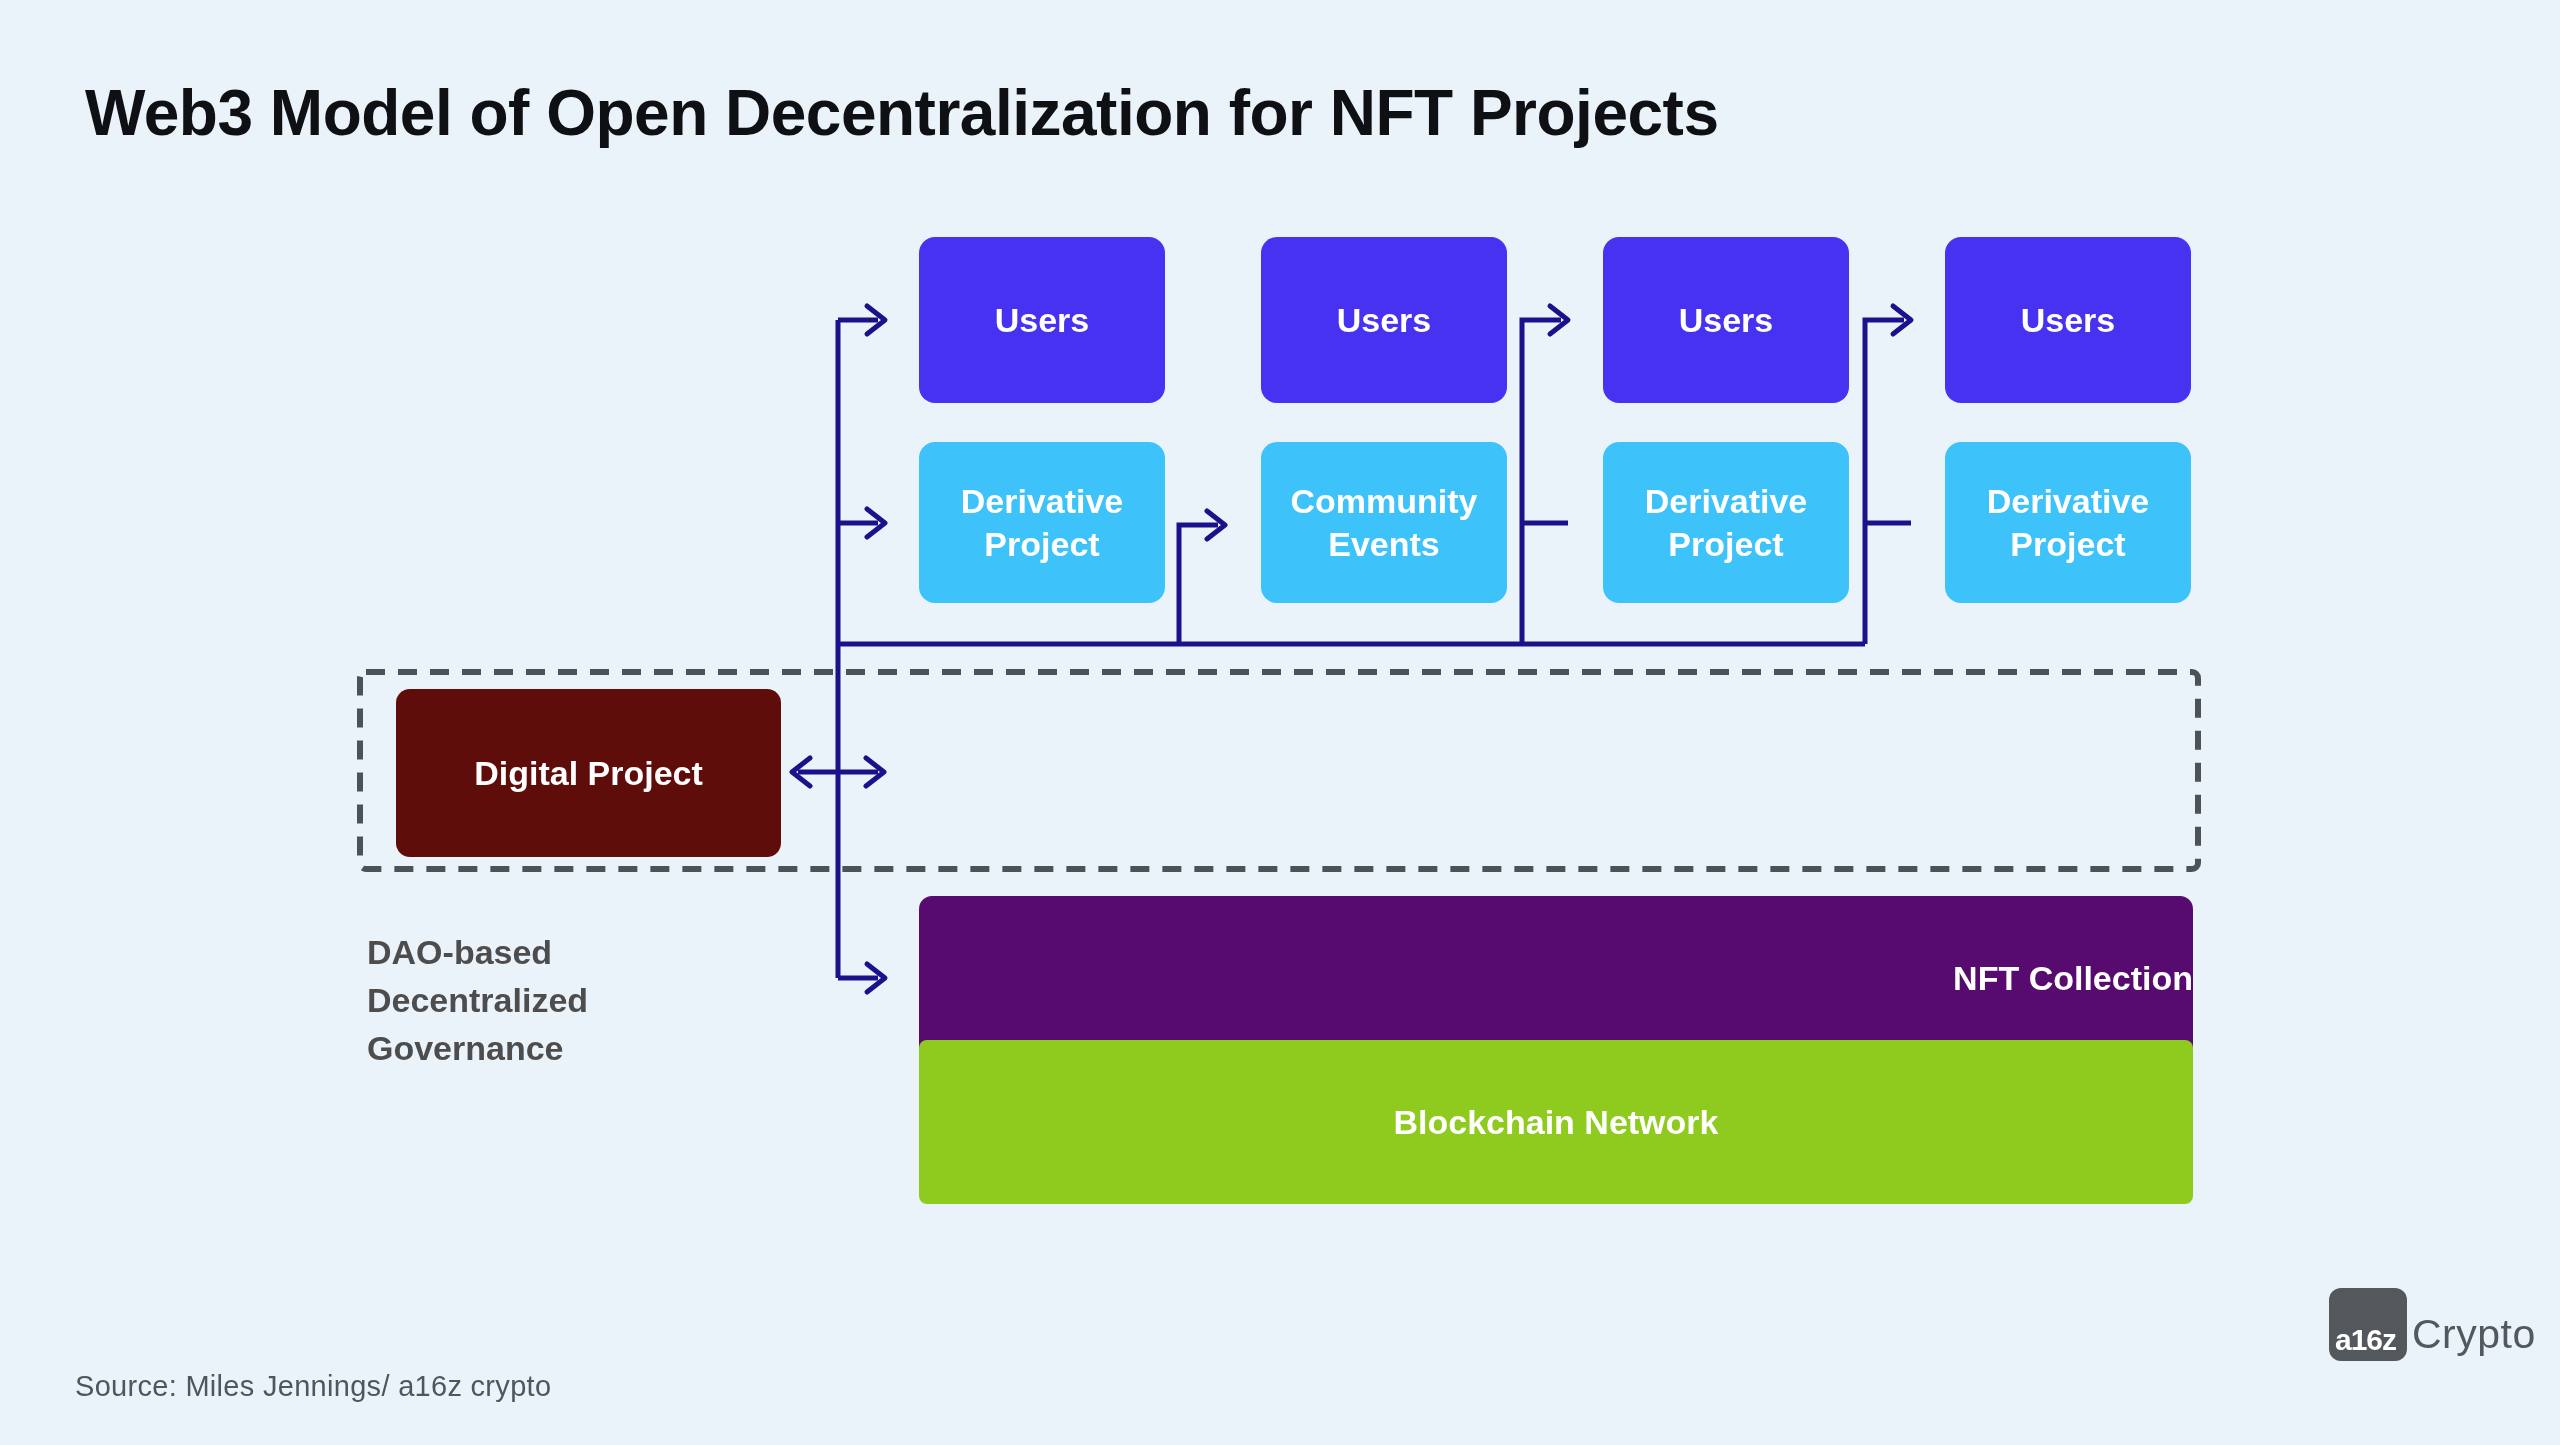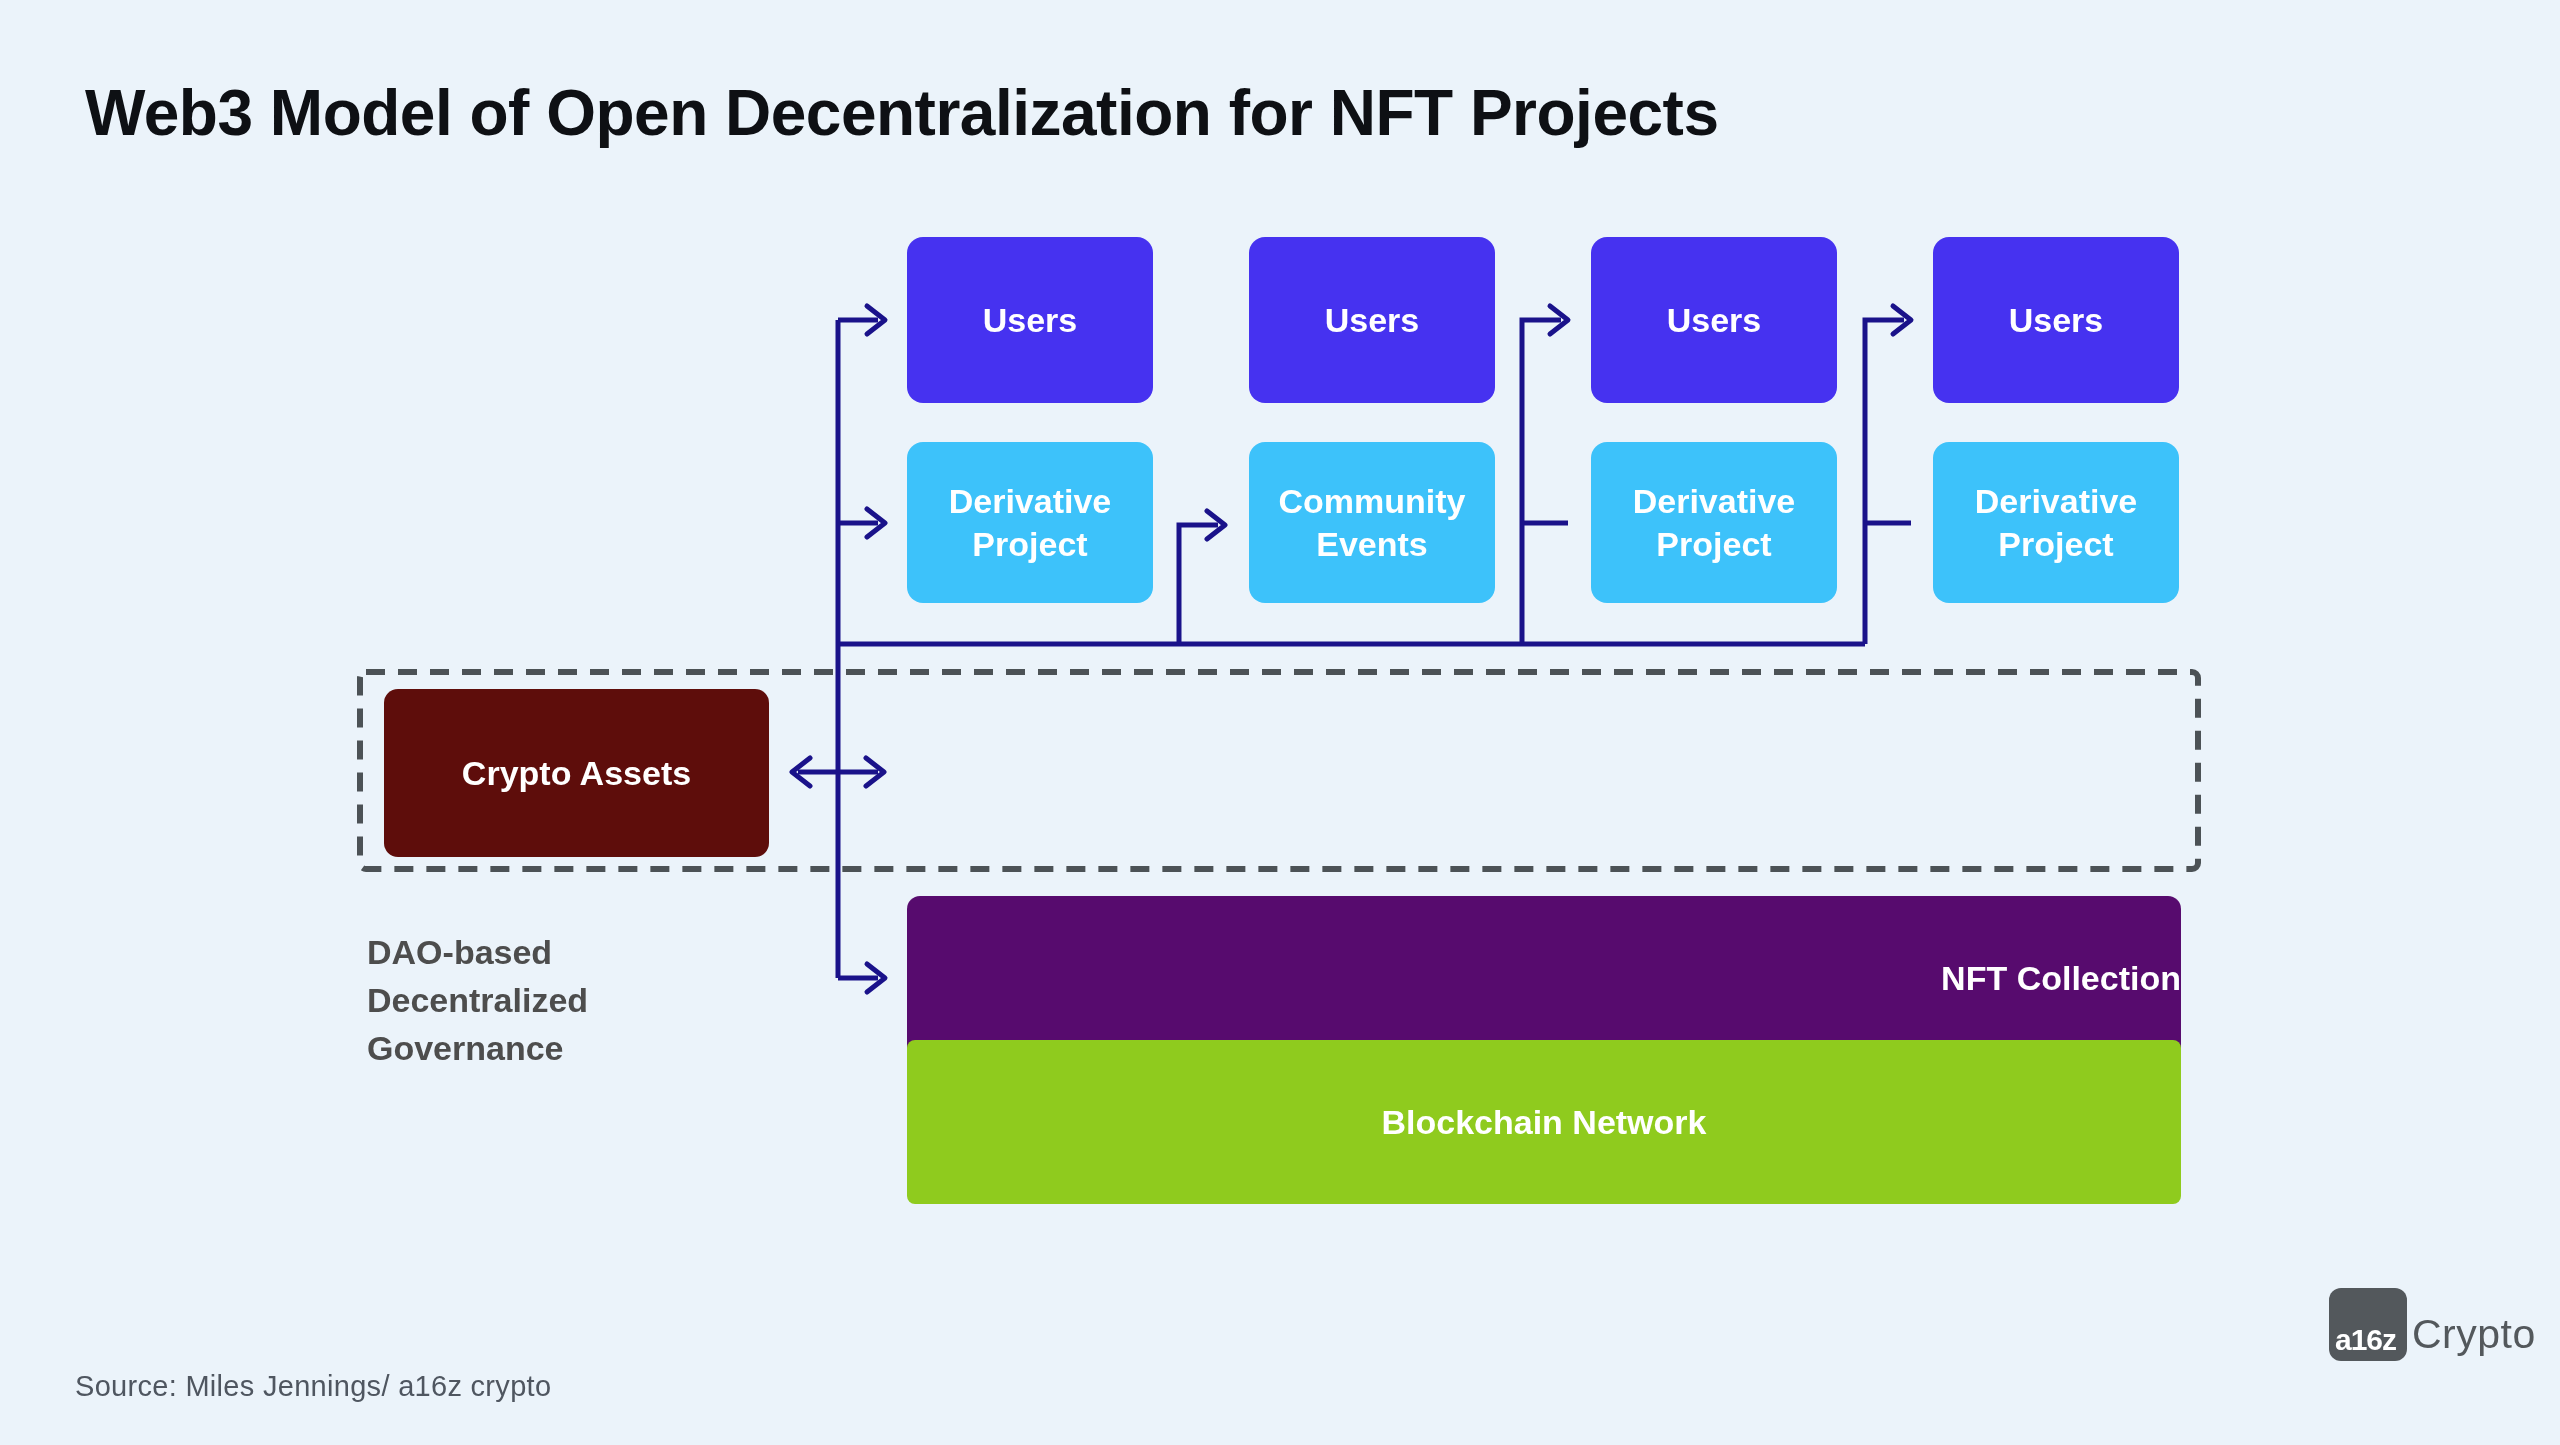--- a/index.html
+++ b/index.html
@@ -18,21 +18,21 @@
   }
   .title{
     position:absolute; left:85px; top:78px;
     font-size:64px; font-weight:700; letter-spacing:-0.5px;
     color:var(--title-text); line-height:1.1;
   }
   svg.connectors{position:absolute; left:0; top:0; width:2560px; height:1445px;}
   .node{
     position:absolute; display:flex; align-items:center; justify-content:center;
     text-align:center; color:#fff; font-weight:700; font-size:34px;
-    line-height:43px; border-radius:16px; white-space:pre-line;
+    line-height:43px; border-radius:16px; white-space:pre-line;margin-left:12px;
   }
   
   .row-users{top:237px; height:166px; width:246px; background:var(--users);}
   
   .row-mid{top:442px; height:161px; width:246px; background:var(--derivative);}
   .col-1{left:907px;} .col-2{left:1249px;} .col-3{left:1591px;} .col-4{left:1933px;}
   .digital-assets{
     left:384px; top:689px; width:385px; height:168px;
     background:var(--digital-assets); border-radius:14px;
   }
@@ -112,21 +112,21 @@
 
   <div class="node row-mid col-1"><span>Derivative
 Project</span></div>
   <div class="node row-mid col-2"><span>Community
 Events</span></div>
   <div class="node row-mid col-3"><span>Derivative
 Project</span></div>
   <div class="node row-mid col-4"><span>Derivative
 Project</span></div>
 
-  <div class="node digital-assets"><span>Crypto Assets</span></div>
+  <div class="node digital-assets"><span>Digital Project</span></div>
   <div class="governance-caption">DAO-based
 Decentralized
 Governance</div>
 
   <div class="node nft"><span>NFT Collection</span></div>
   <div class="node blockchain"><span>Blockchain Network</span></div>
 
   <div class="source">Source:  Miles Jennings/ a16z crypto</div>
 
   <div class="logo">

